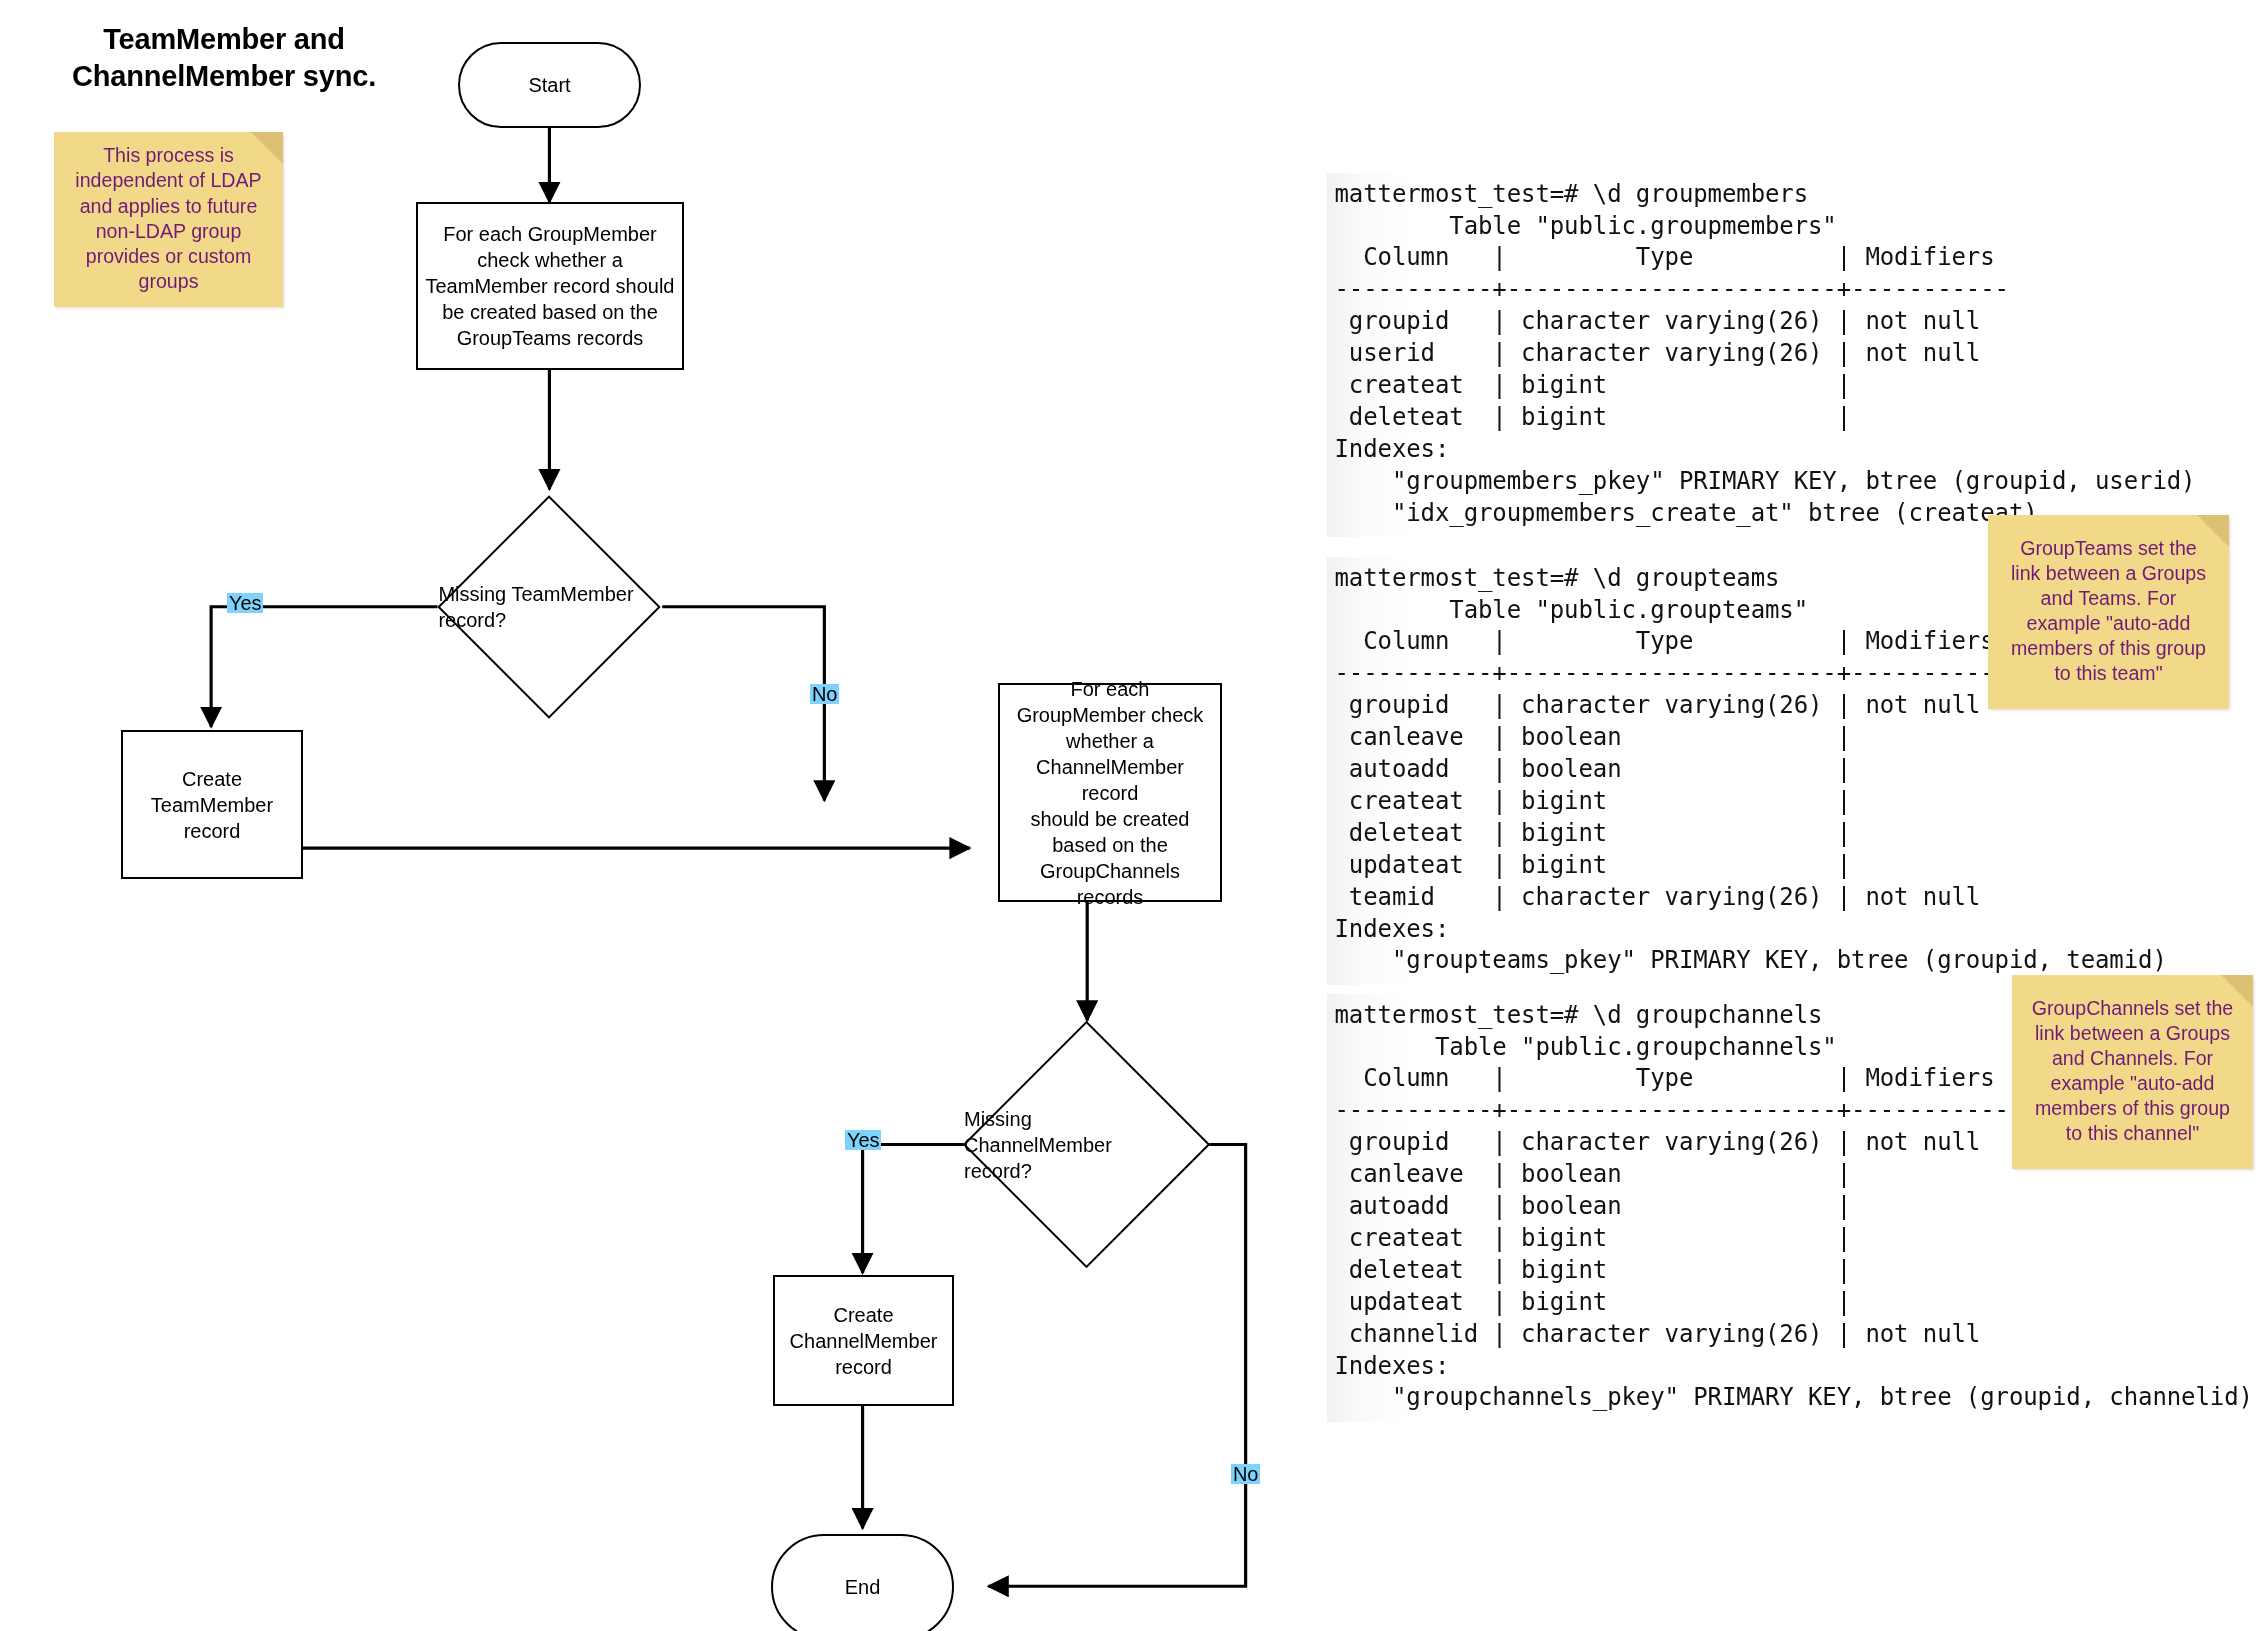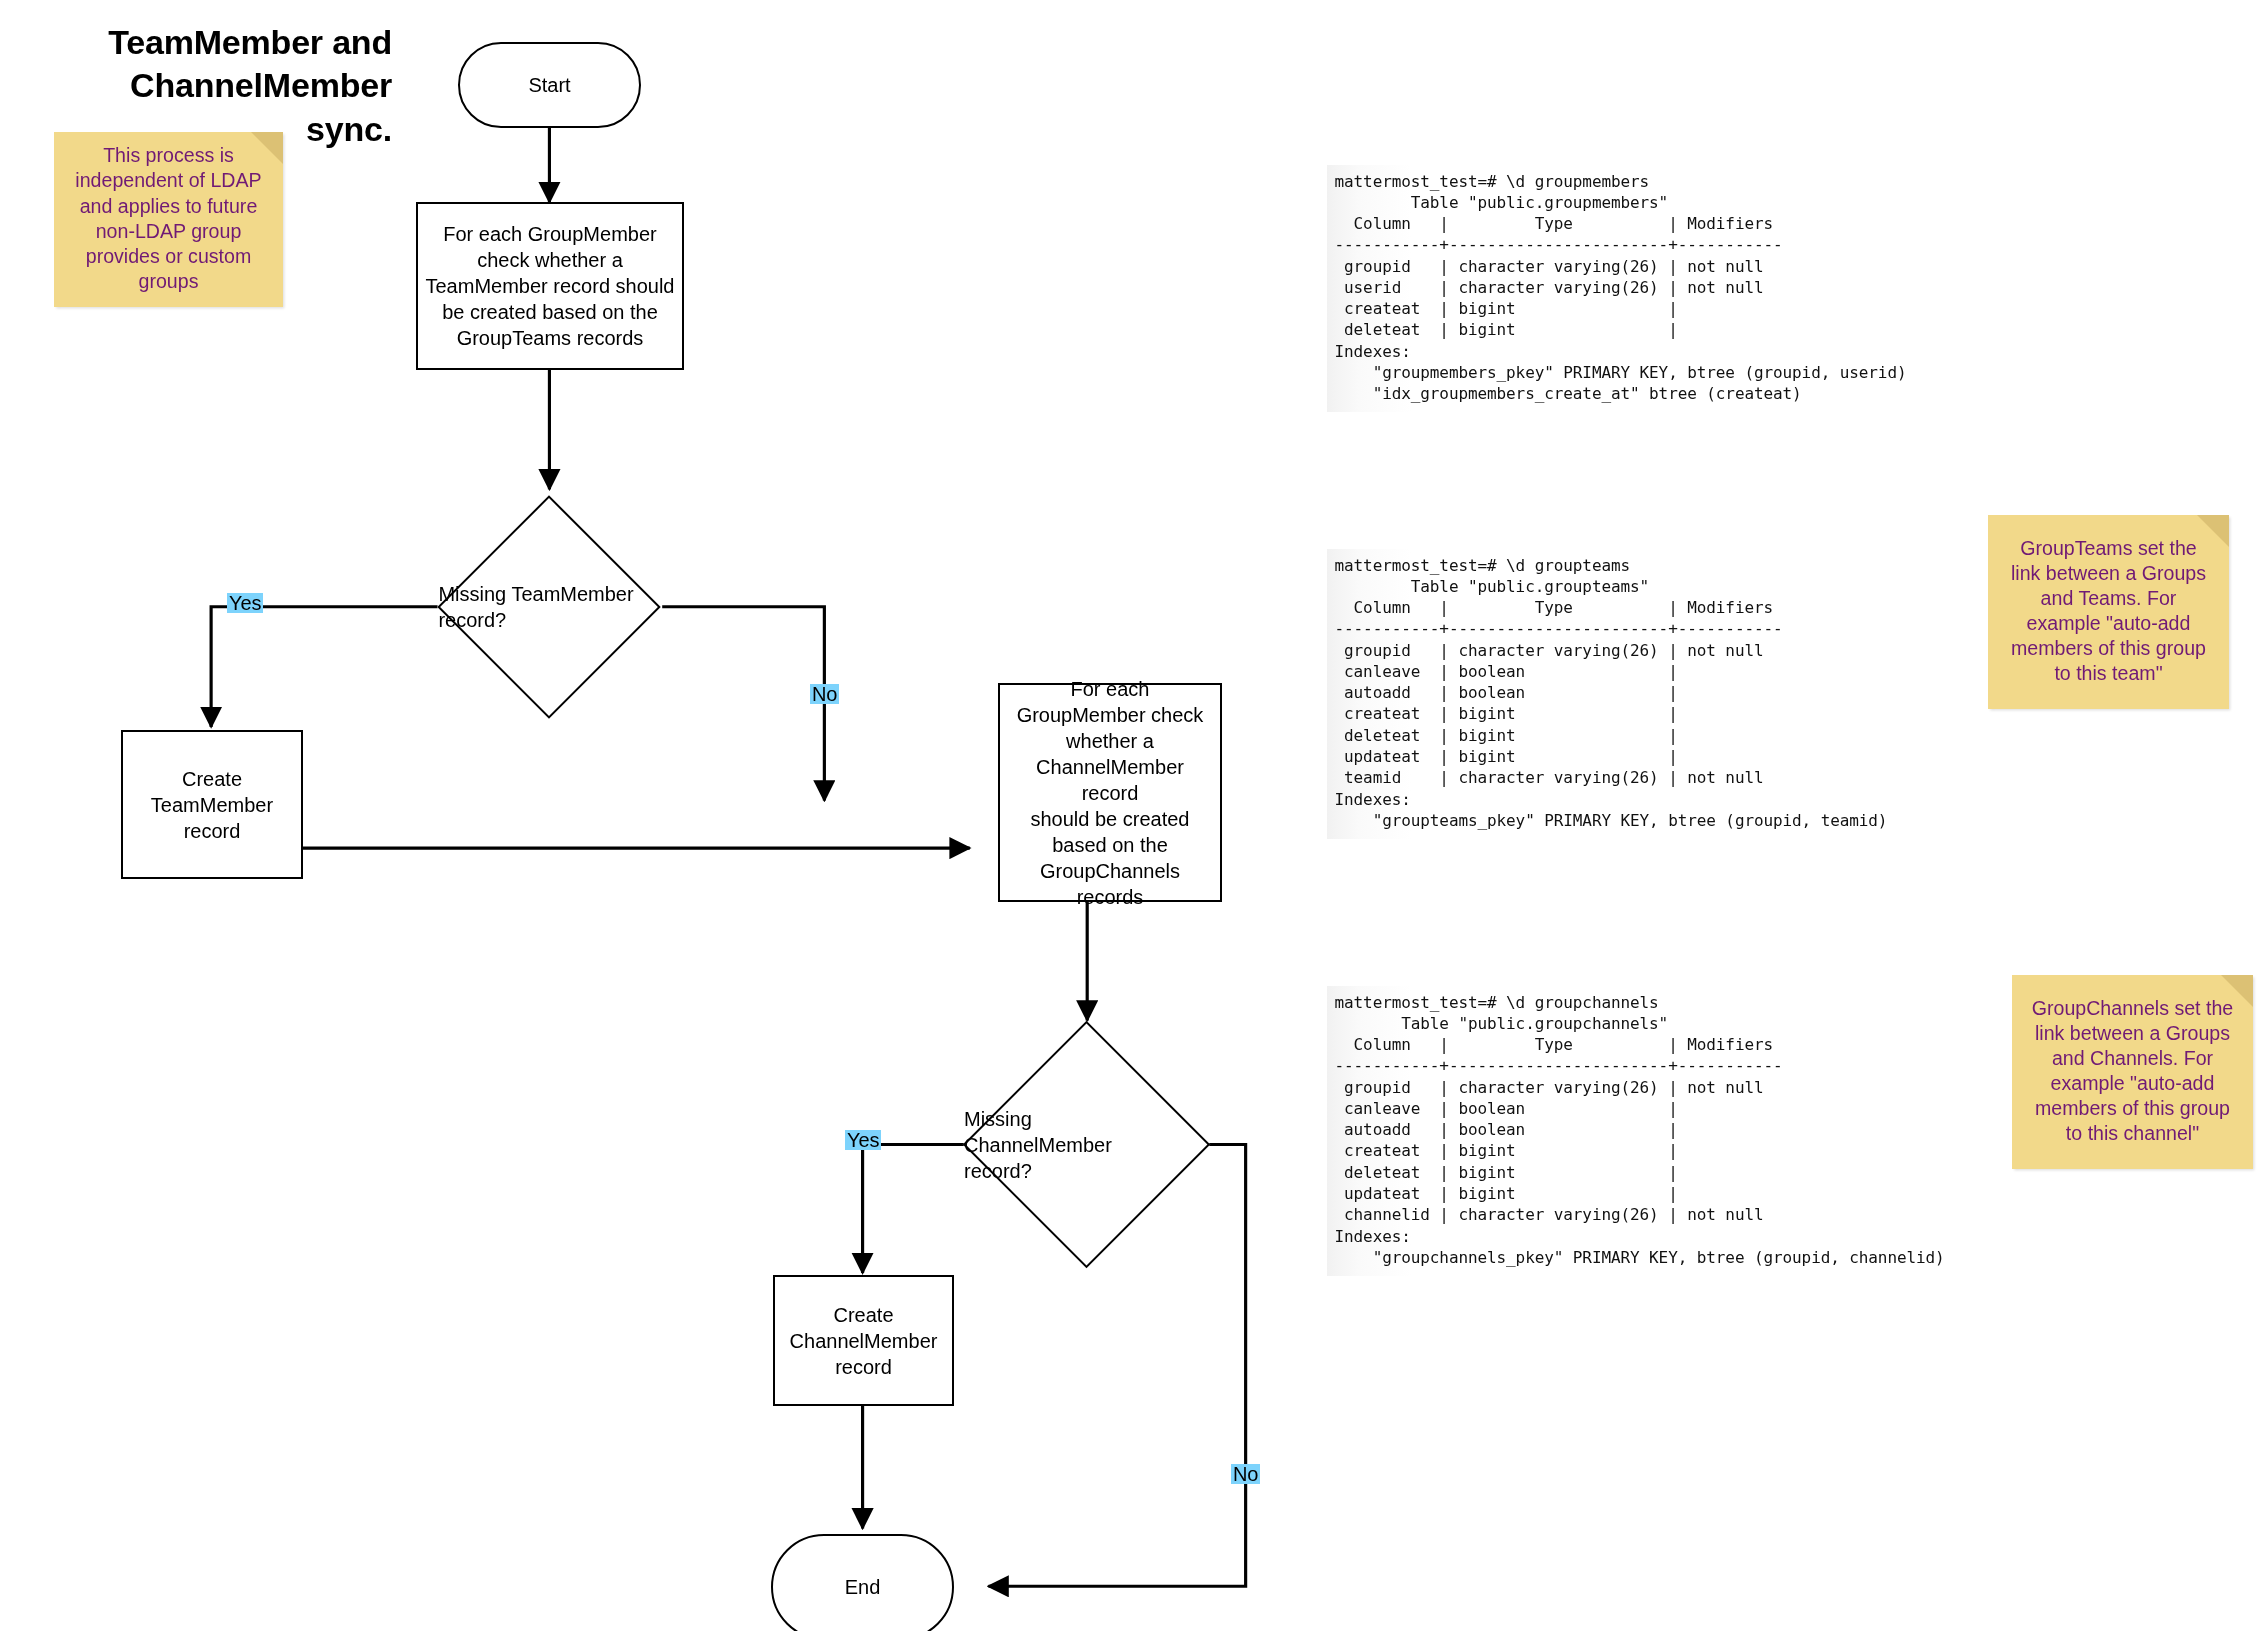--- a/index.html
+++ b/index.html
@@ -31,22 +31,22 @@
     height: 1631px;
     pointer-events: none;
   }
 
   
   .diagram-title {
     position: absolute;
     left: 56px;
     top: 20.5px;
     width: 336px;
-    text-align: right;
-    font-size: 34px;
+    text-align: center;
+    font-size: 29px;
     font-weight: bold;
     line-height: 1.28;
     letter-spacing: -0.2px;
   }
 
   
   .node {
     position: absolute;
     box-sizing: border-box;
     border: 2.8px solid #000000;
@@ -131,21 +131,21 @@
     position: relative;
     z-index: 1;
     white-space: pre-line;
     width: 100%;
   }
 
   
   .term {
     position: absolute;
     font-family: "DejaVu Sans Mono", monospace;
-    font-size: 16px;
+    font-size: 24px;
     line-height: 1.33;
     color: #111111;
     white-space: pre;
     background: linear-gradient(to right,
                 #f1f1f1 0px, #f4f4f4 9.3px, #fafafa 32px, #ffffff 84px);
     padding: 5.6px 5.6px 7.5px 7.5px;
     letter-spacing: -0.1px;
   }
 </style>
 </head>

